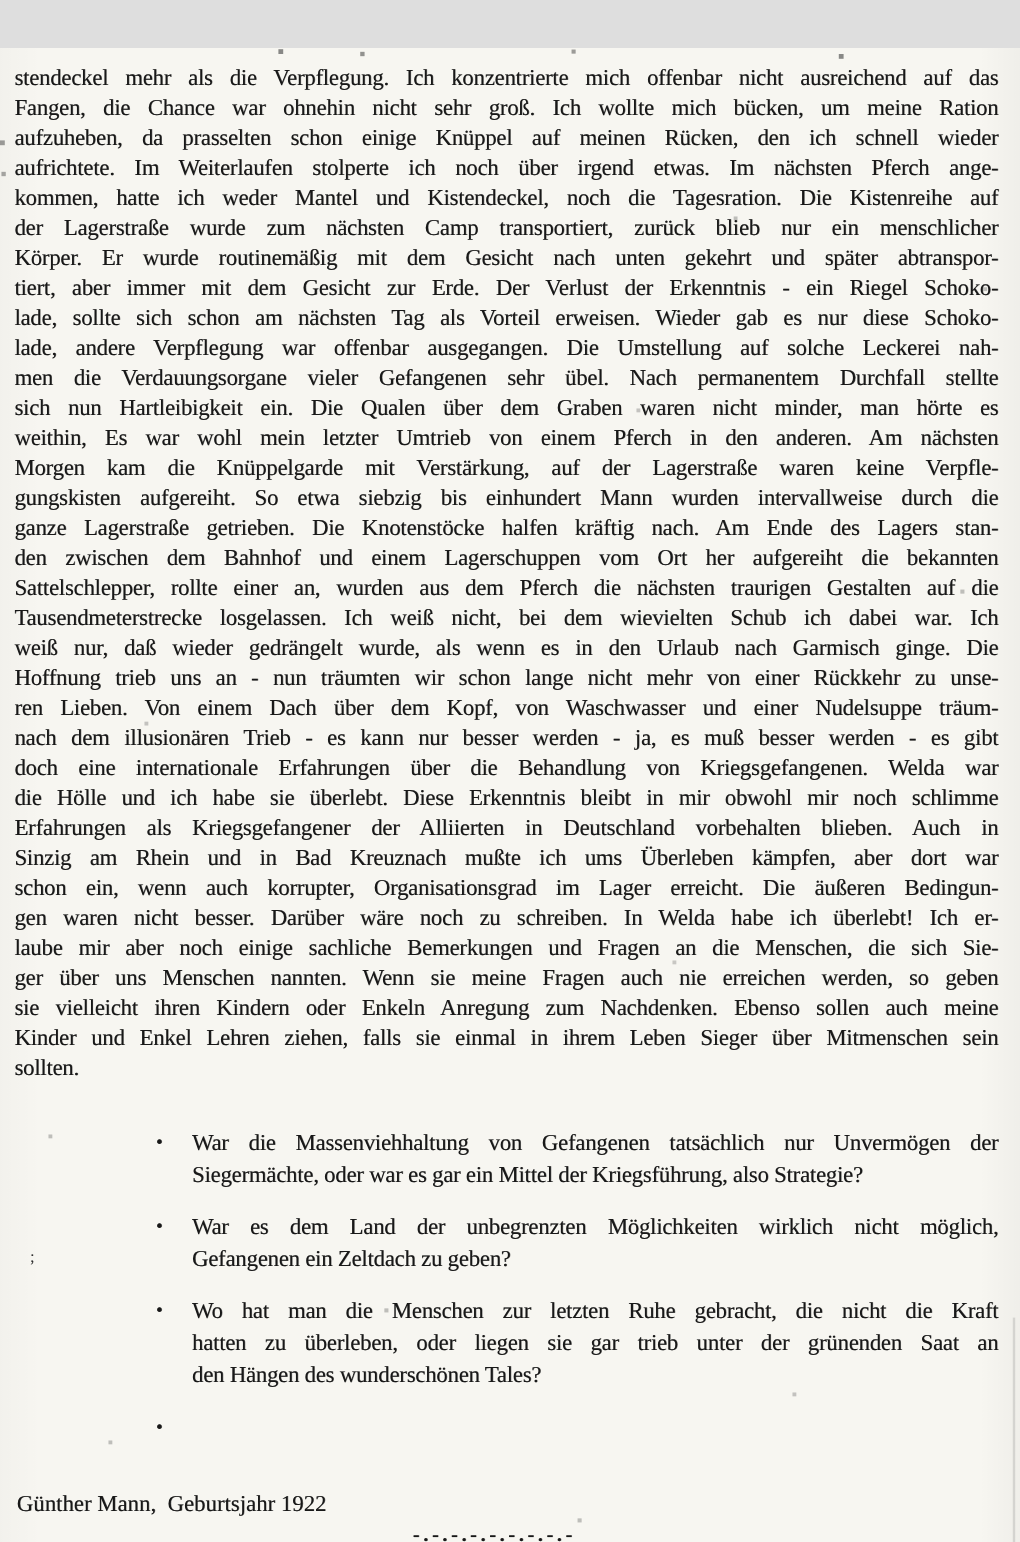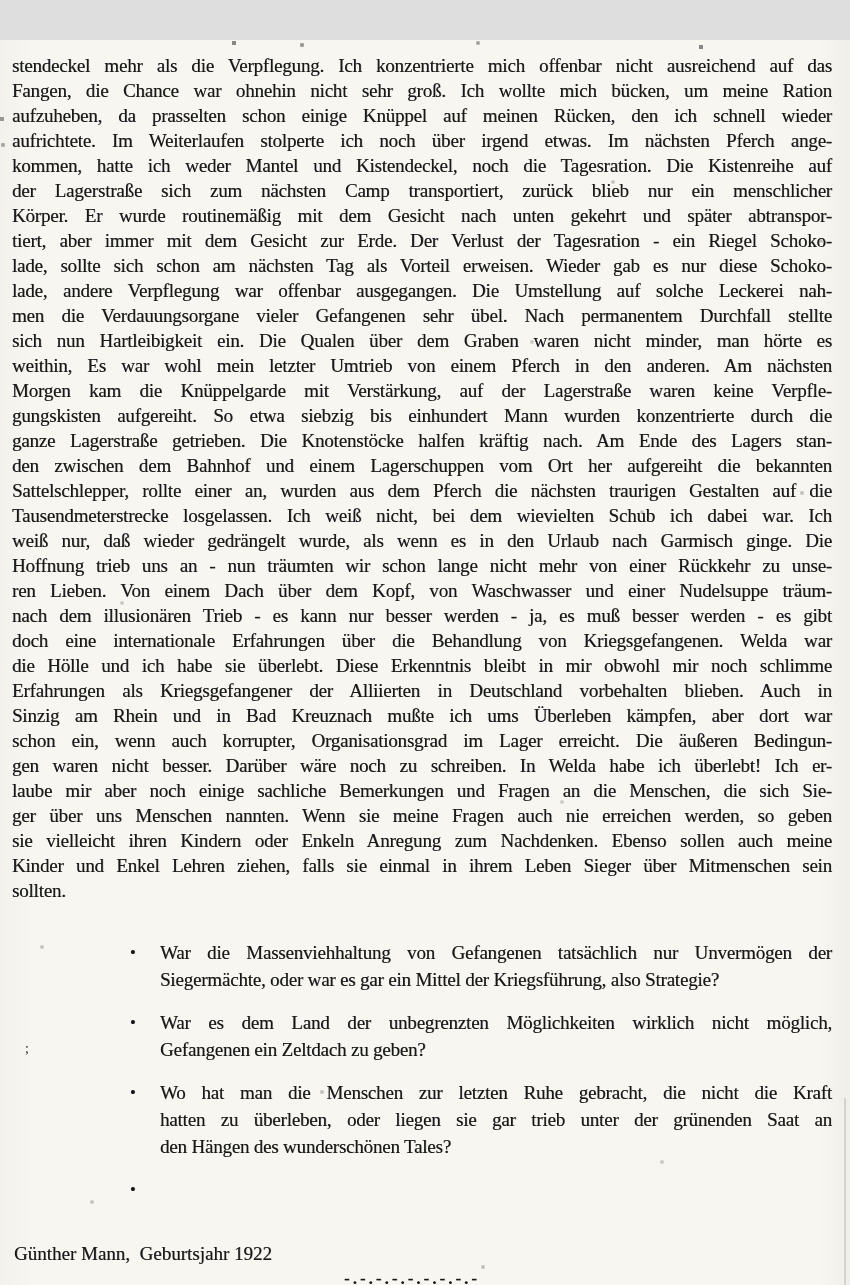--- a/index.html
+++ b/index.html
@@ -120,39 +120,39 @@
       <div class="tline">stendeckel mehr als die Verpflegung. Ich konzentrierte mich offenbar nicht ausreichend auf das</div>
 
       <div class="tline">Fangen, die Chance war ohnehin nicht sehr groß. Ich wollte mich bücken, um meine Ration</div>
 
       <div class="tline">aufzuheben, da prasselten schon einige Knüppel auf meinen Rücken, den ich schnell wieder</div>
 
       <div class="tline">aufrichtete. Im Weiterlaufen stolperte ich noch über irgend etwas. Im nächsten Pferch ange-</div>
 
       <div class="tline">kommen, hatte ich weder Mantel und Kistendeckel, noch die Tagesration. Die Kistenreihe auf</div>
 
-      <div class="tline">der Lagerstraße sich zum nächsten Camp transportiert, zurück blieb nur ein menschlicher</div>
+      <div class="tline">der Lagerstraße wurde zum nächsten Camp transportiert, zurück blieb nur ein menschlicher</div>
 
       <div class="tline">Körper. Er wurde routinemäßig mit dem Gesicht nach unten gekehrt und später abtranspor-</div>
 
-      <div class="tline">tiert, aber immer mit dem Gesicht zur Erde. Der Verlust der Tagesration - ein Riegel Schoko-</div>
+      <div class="tline">tiert, aber immer mit dem Gesicht zur Erde. Der Verlust der Erkenntnis - ein Riegel Schoko-</div>
 
       <div class="tline">lade, sollte sich schon am nächsten Tag als Vorteil erweisen. Wieder gab es nur diese Schoko-</div>
 
       <div class="tline">lade, andere Verpflegung war offenbar ausgegangen. Die Umstellung auf solche Leckerei nah-</div>
 
       <div class="tline">men die Verdauungsorgane vieler Gefangenen sehr übel. Nach permanentem Durchfall stellte</div>
 
       <div class="tline">sich nun Hartleibigkeit ein. Die Qualen über dem Graben waren nicht minder, man hörte es</div>
 
       <div class="tline">weithin, Es war wohl mein letzter Umtrieb von einem Pferch in den anderen. Am nächsten</div>
 
       <div class="tline">Morgen kam die Knüppelgarde mit Verstärkung, auf der Lagerstraße waren keine Verpfle-</div>
 
-      <div class="tline">gungskisten aufgereiht. So etwa siebzig bis einhundert Mann wurden konzentrierte durch die</div>
+      <div class="tline">gungskisten aufgereiht. So etwa siebzig bis einhundert Mann wurden intervallweise durch die</div>
 
       <div class="tline">ganze Lagerstraße getrieben. Die Knotenstöcke halfen kräftig nach. Am Ende des Lagers stan-</div>
 
       <div class="tline">den zwischen dem Bahnhof und einem Lagerschuppen vom Ort her aufgereiht die bekannten</div>
 
       <div class="tline">Sattelschlepper, rollte einer an, wurden aus dem Pferch die nächsten traurigen Gestalten auf die</div>
 
       <div class="tline">Tausendmeterstrecke losgelassen. Ich weiß nicht, bei dem wievielten Schub ich dabei war. Ich</div>
 
       <div class="tline">weiß nur, daß wieder gedrängelt wurde, als wenn es in den Urlaub nach Garmisch ginge. Die</div>

